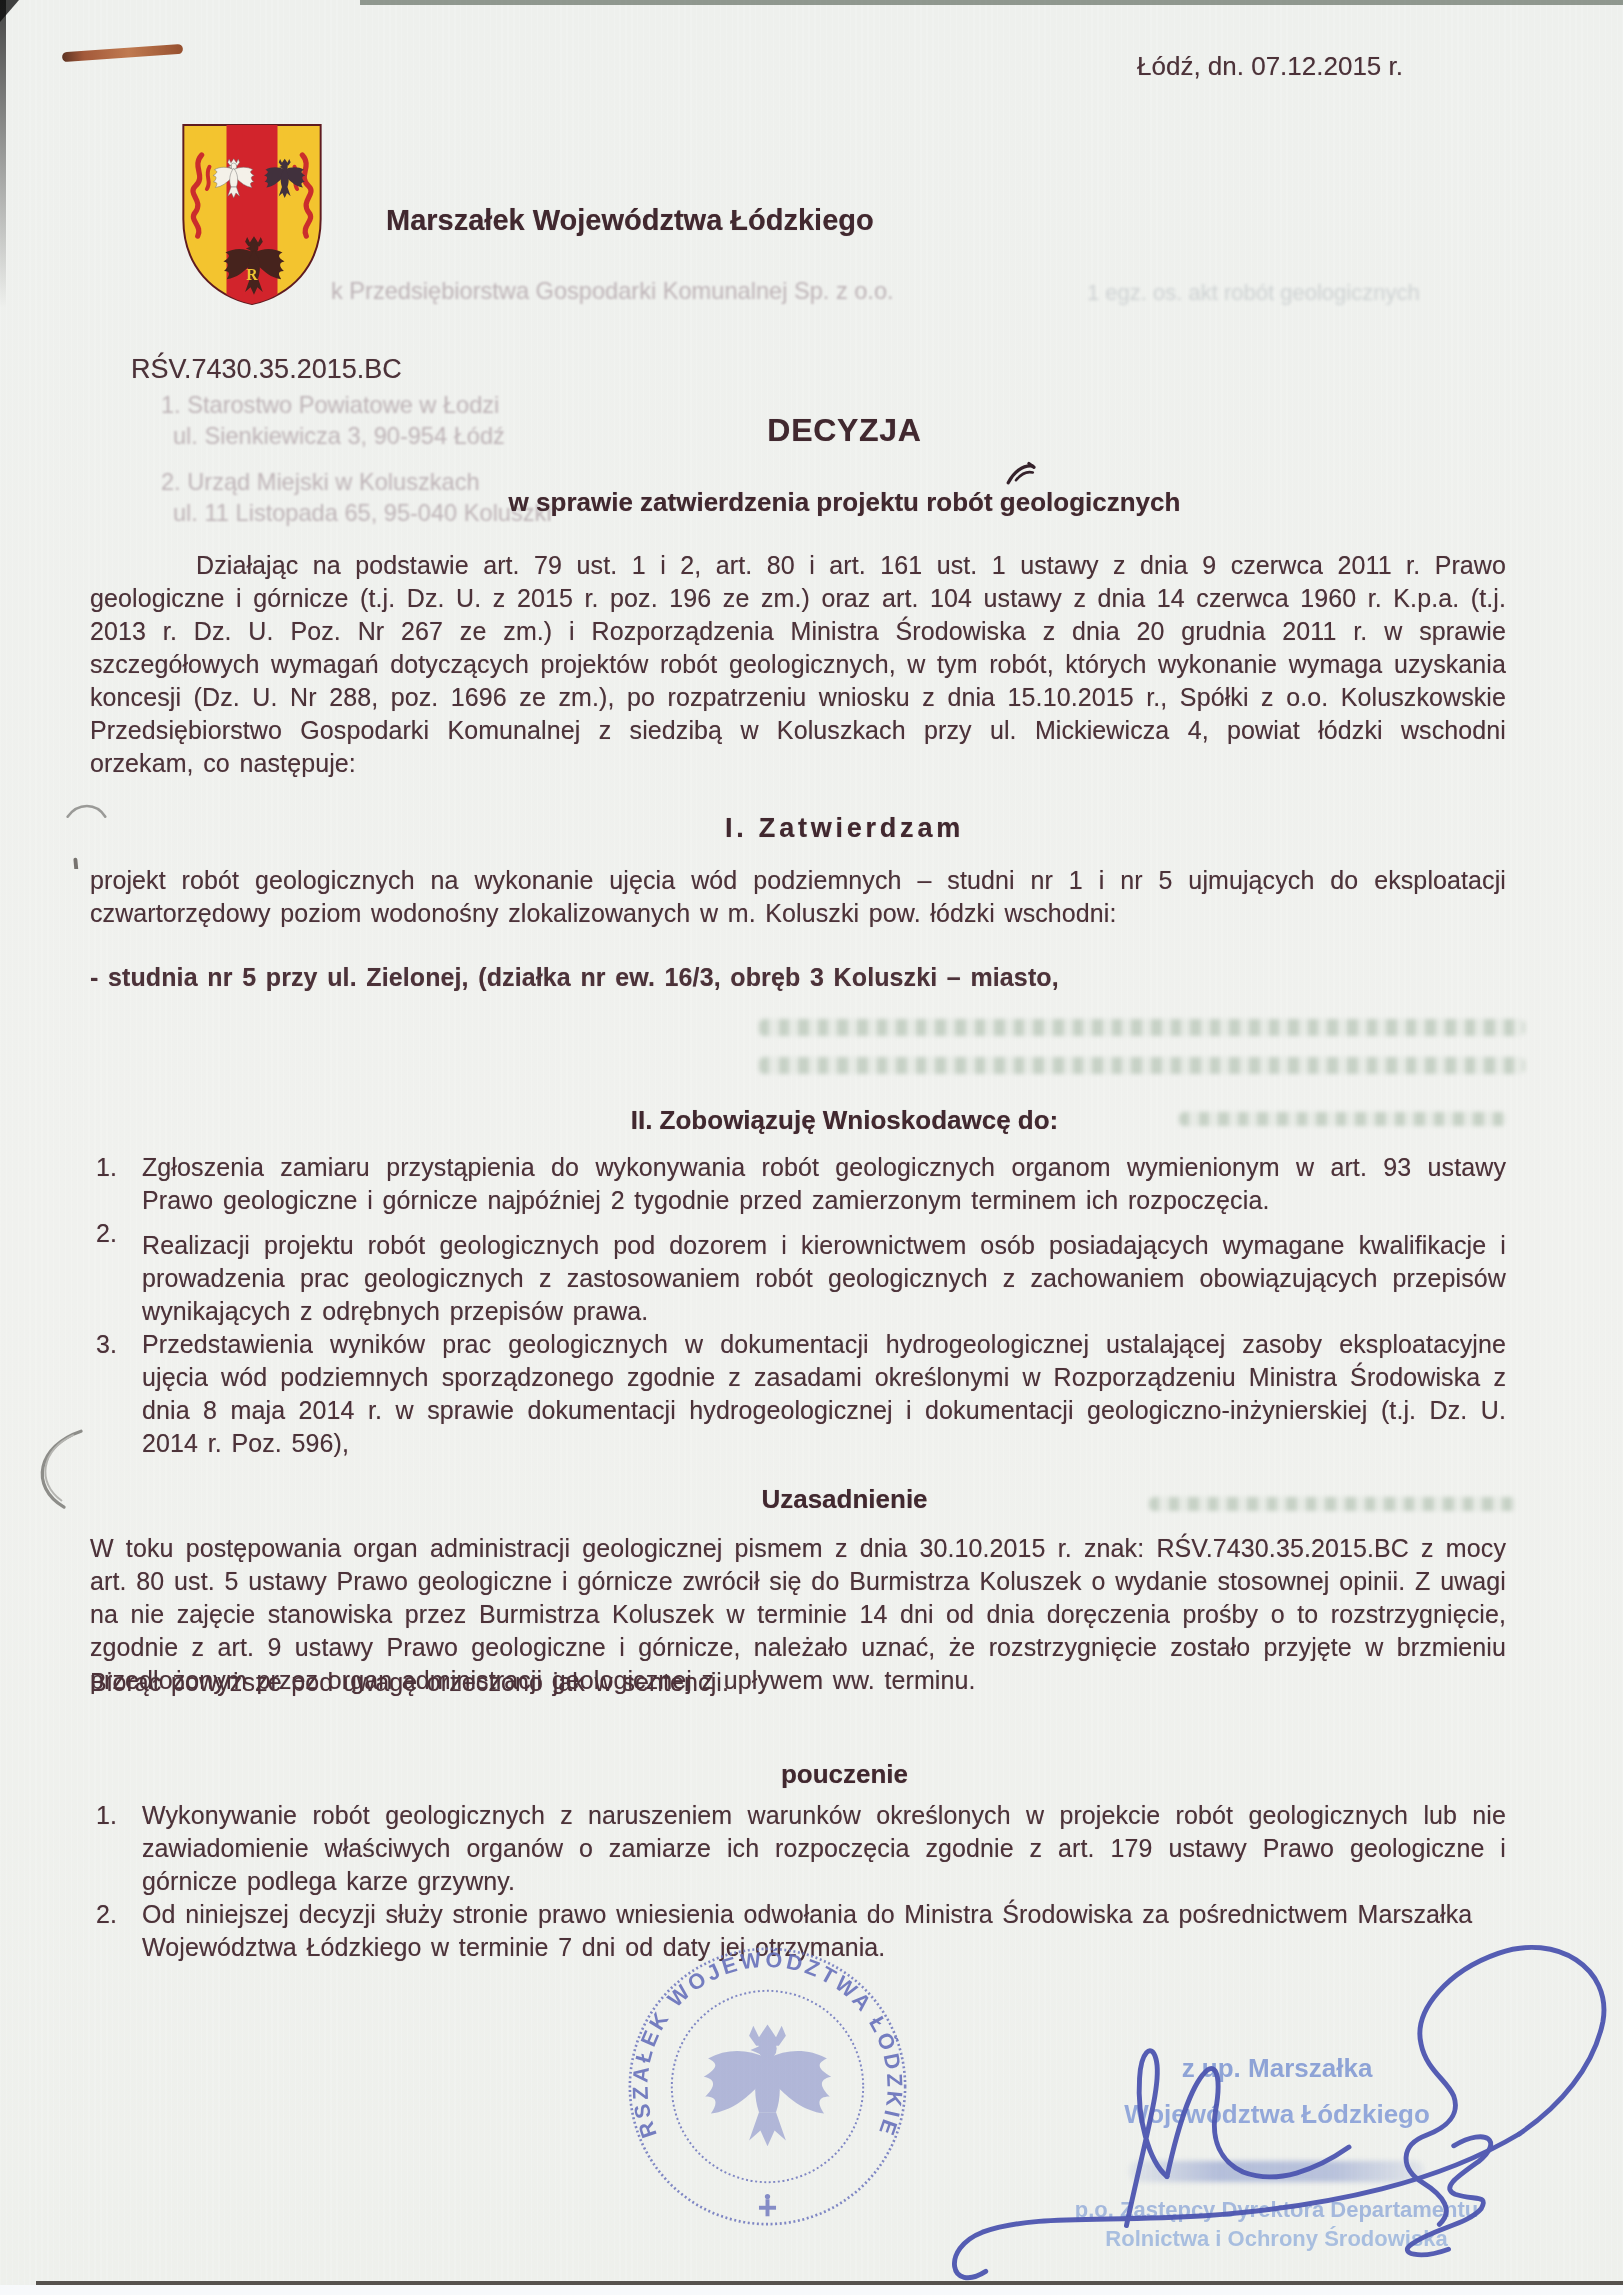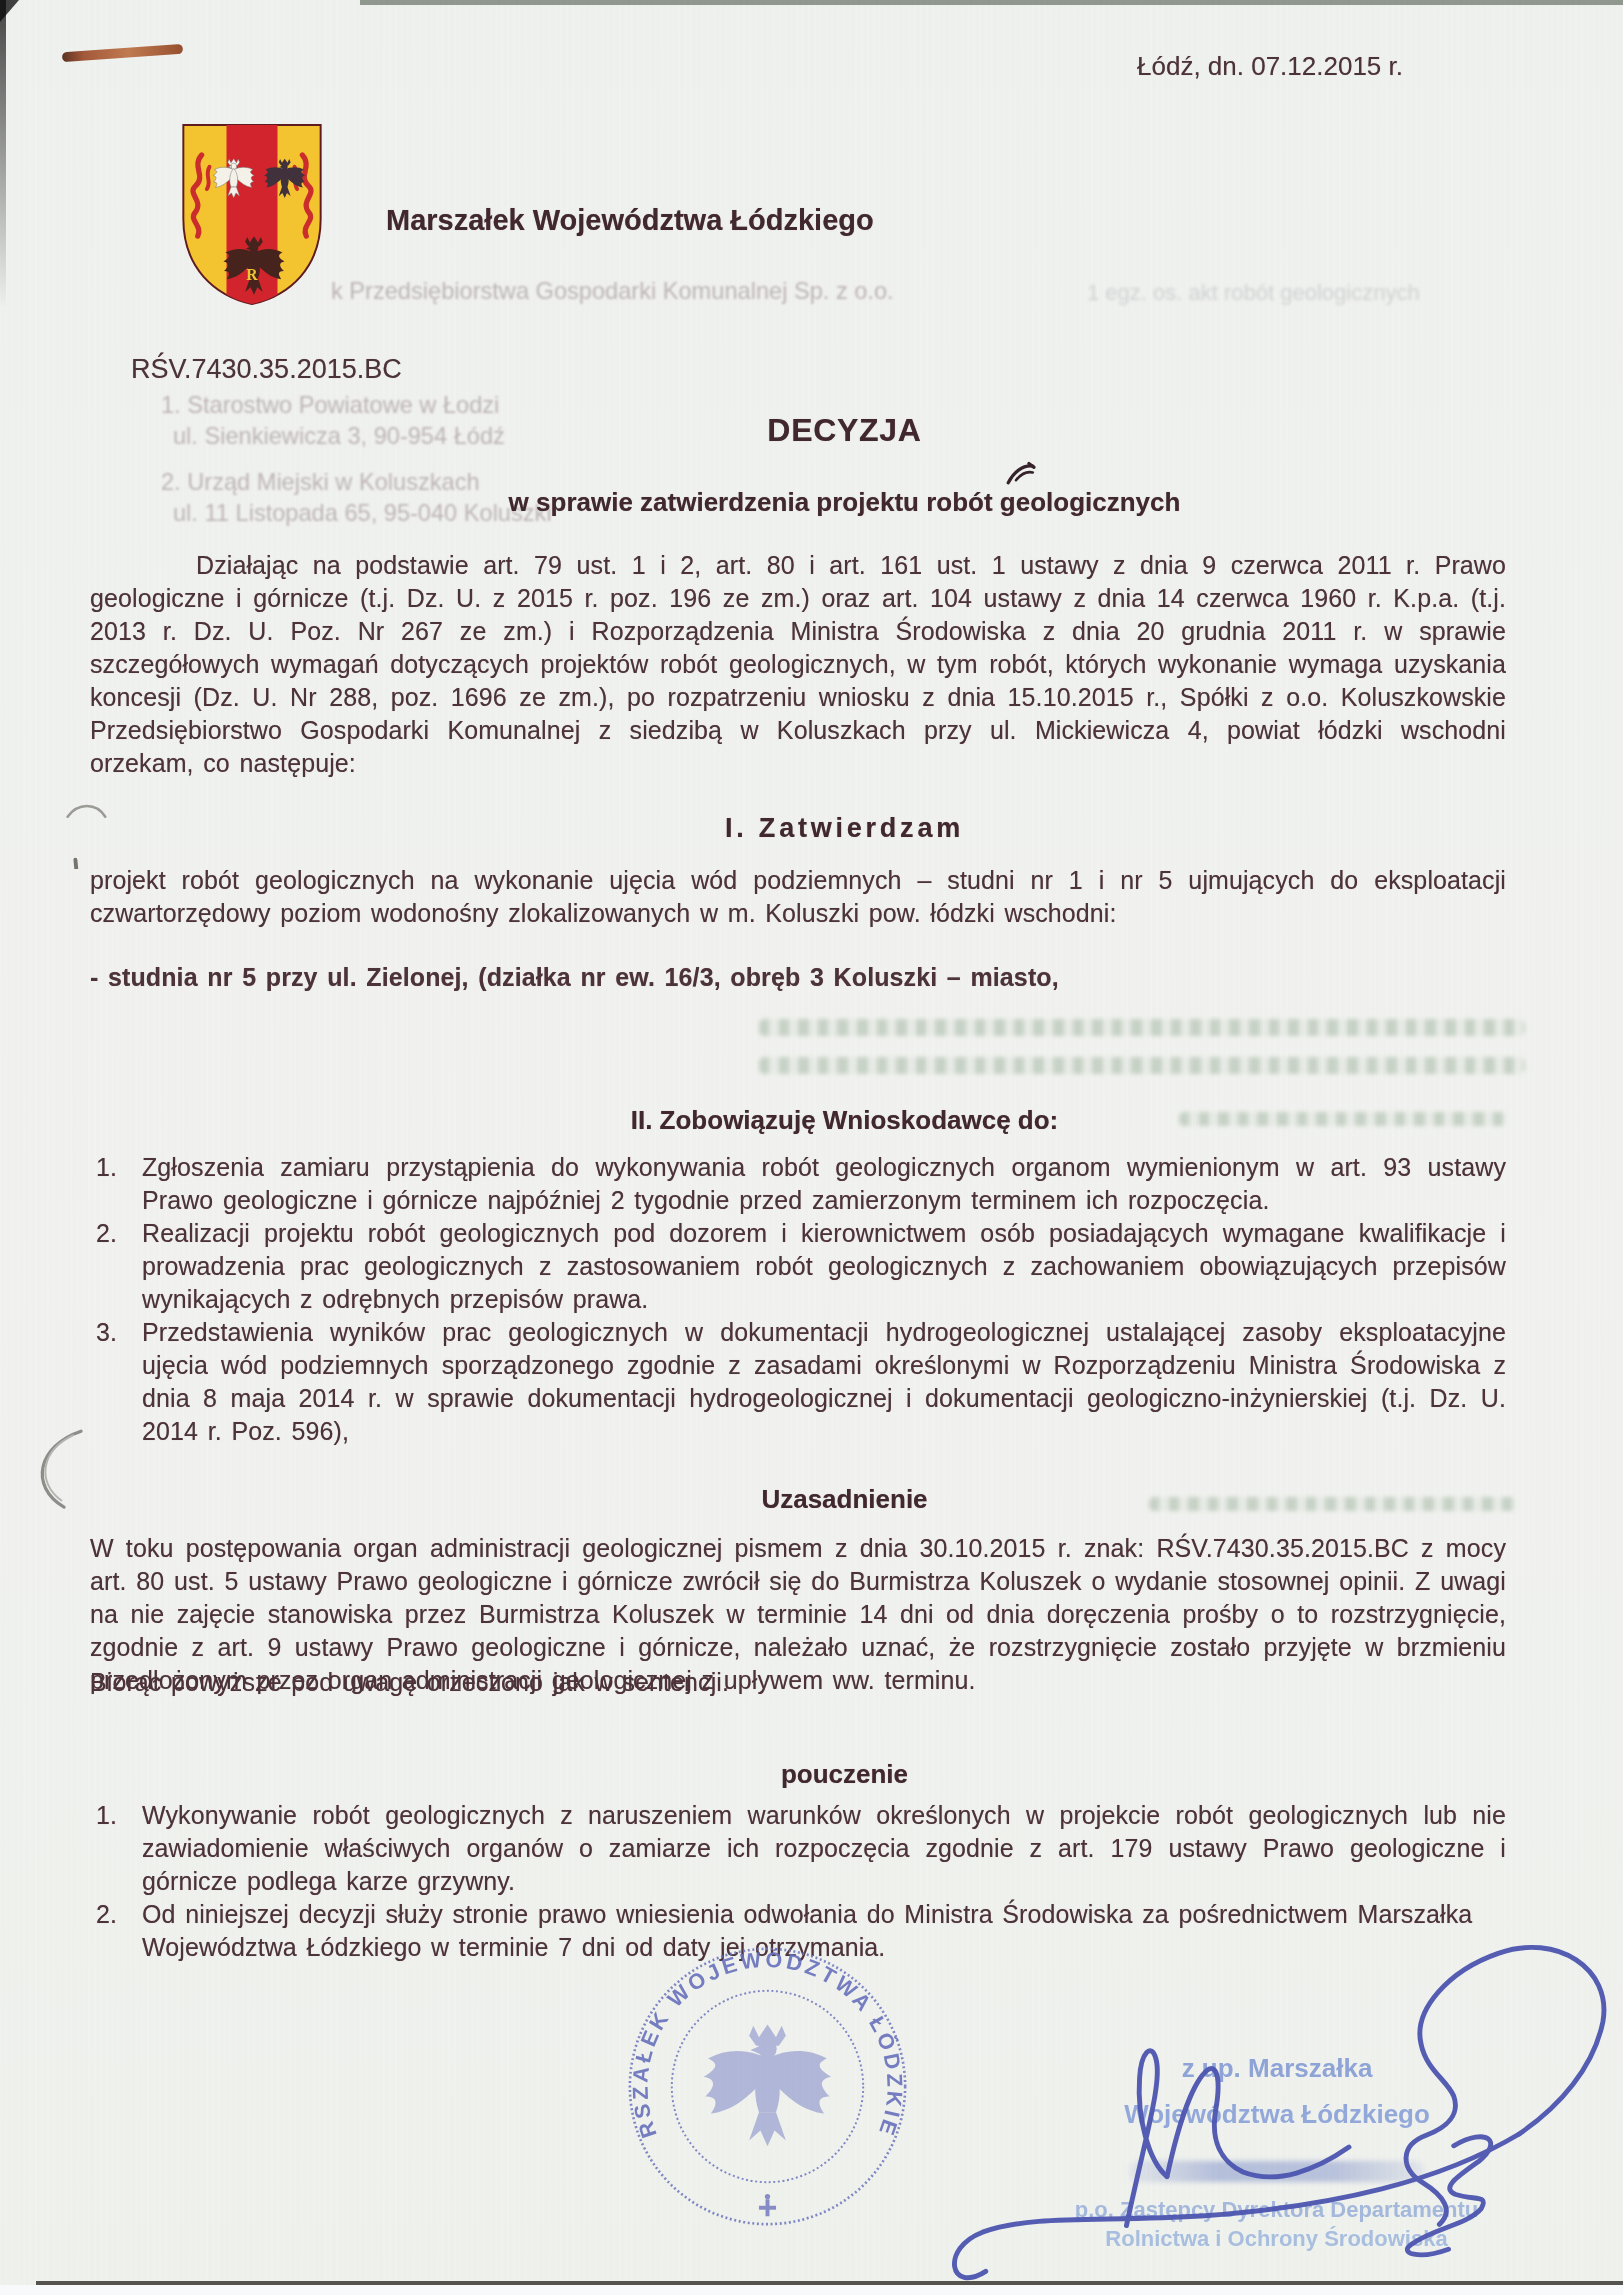--- a/index.html
+++ b/index.html
@@ -132,21 +132,21 @@
 
   <div class="abs heading center-band" style="top:1105px;font-size:26px;">II. Zobowiązuję Wnioskodawcę do:</div>
 
   <div class="abs body-col" style="top:1151px;left:92px;width:1414px;">
     <div class="li doc-text bodytxt">
       <span class="num">1.</span>
       <span class="txt just" style="text-align:justify;">Zgłoszenia zamiaru przystąpienia do wykonywania robót geologicznych organom wymienionym w art. 93 ustawy Prawo geologiczne i górnicze najpóźniej 2 tygodnie przed zamierzonym terminem ich rozpoczęcia.</span>
     </div>
     <div class="li doc-text bodytxt">
       <span class="num">2.</span>
-      <span class="txt" style="text-align:justify;">Realizacji projektu robót geologicznych pod dozorem i kierownictwem osób posiadających wymagane kwalifikacje i prowadzenia prac geologicznych z zastosowaniem robót geologicznych z zachowaniem obowiązujących przepisów wynikających z odrębnych przepisów prawa.</span>
+      <span class="txt" style="text-align:justify;margin-top:12px;">Realizacji projektu robót geologicznych pod dozorem i kierownictwem osób posiadających wymagane kwalifikacje i prowadzenia prac geologicznych z zastosowaniem robót geologicznych z zachowaniem obowiązujących przepisów wynikających z odrębnych przepisów prawa.</span>
     </div>
     <div class="li doc-text bodytxt">
       <span class="num">3.</span>
       <span class="txt" style="text-align:justify;">Przedstawienia wyników prac geologicznych w dokumentacji hydrogeologicznej ustalającej zasoby eksploatacyjne ujęcia wód podziemnych sporządzonego zgodnie z zasadami określonymi w Rozporządzeniu Ministra Środowiska z dnia 8 maja 2014 r. w sprawie dokumentacji hydrogeologicznej i dokumentacji geologiczno-inżynierskiej (t.j. Dz. U. 2014 r. Poz. 596),</span>
     </div>
   </div>
 
   <div class="abs heading center-band" style="top:1484px;font-size:26px;">Uzasadnienie</div>
   <p class="abs doc-text body-col bodytxt just" style="top:1532px;">W toku postępowania organ administracji geologicznej pismem z dnia 30.10.2015 r. znak: RŚV.7430.35.2015.BC z mocy art. 80 ust. 5 ustawy Prawo geologiczne i górnicze zwrócił się do Burmistrza Koluszek o wydanie stosownej opinii. Z uwagi na nie zajęcie stanowiska przez Burmistrza Koluszek w terminie 14 dni od dnia doręczenia prośby o to rozstrzygnięcie, zgodnie z art. 9 ustawy Prawo geologiczne i górnicze, należało uznać, że rozstrzygnięcie zostało przyjęte w brzmieniu przedłożonym przez organ administracji geologicznej z upływem ww. terminu.</p>
   <p class="abs doc-text body-col bodytxt" style="top:1666px;">Biorąc powyższe pod uwagę orzeczono jak w sentencji.</p>

